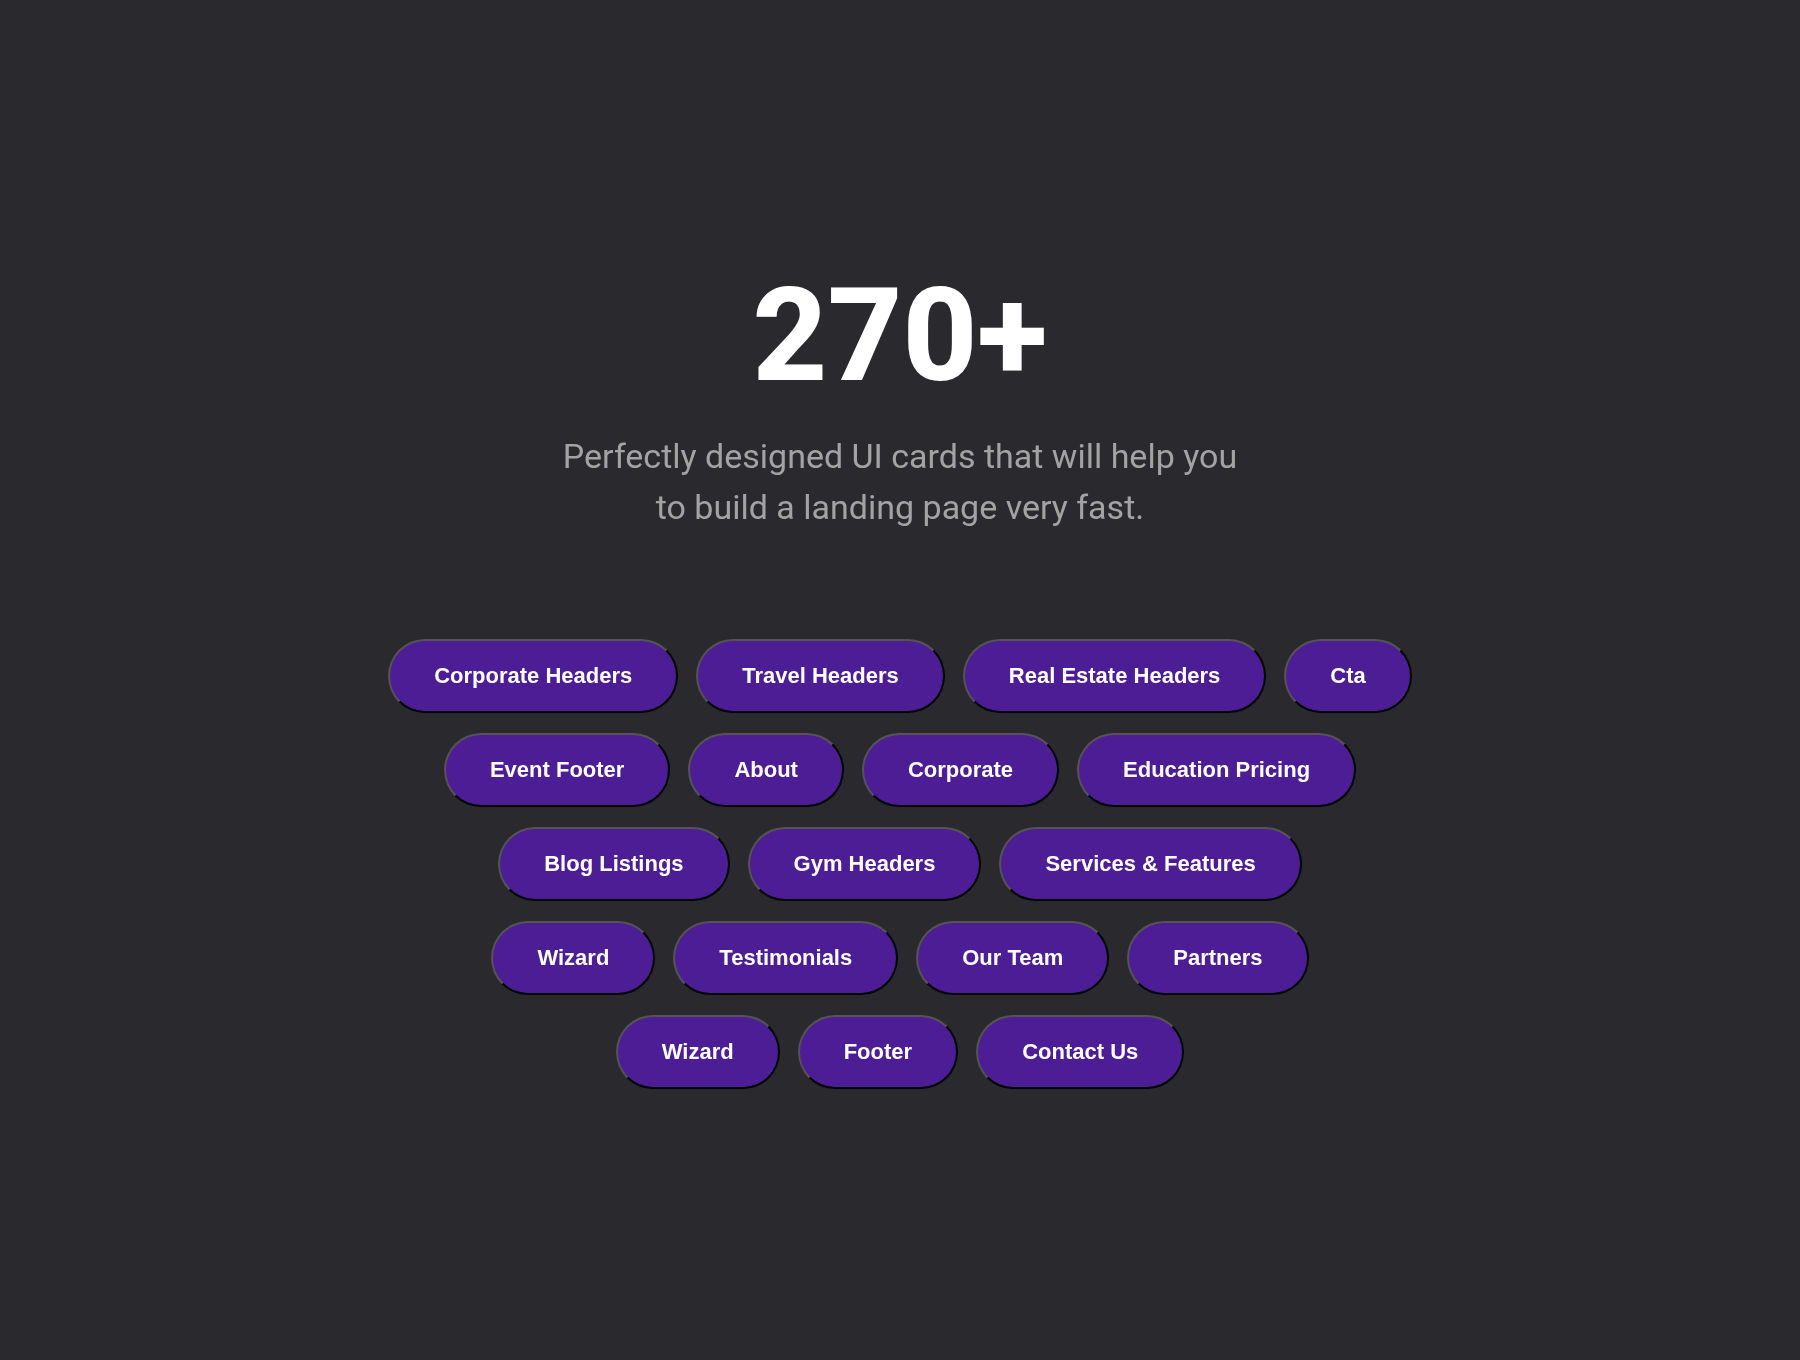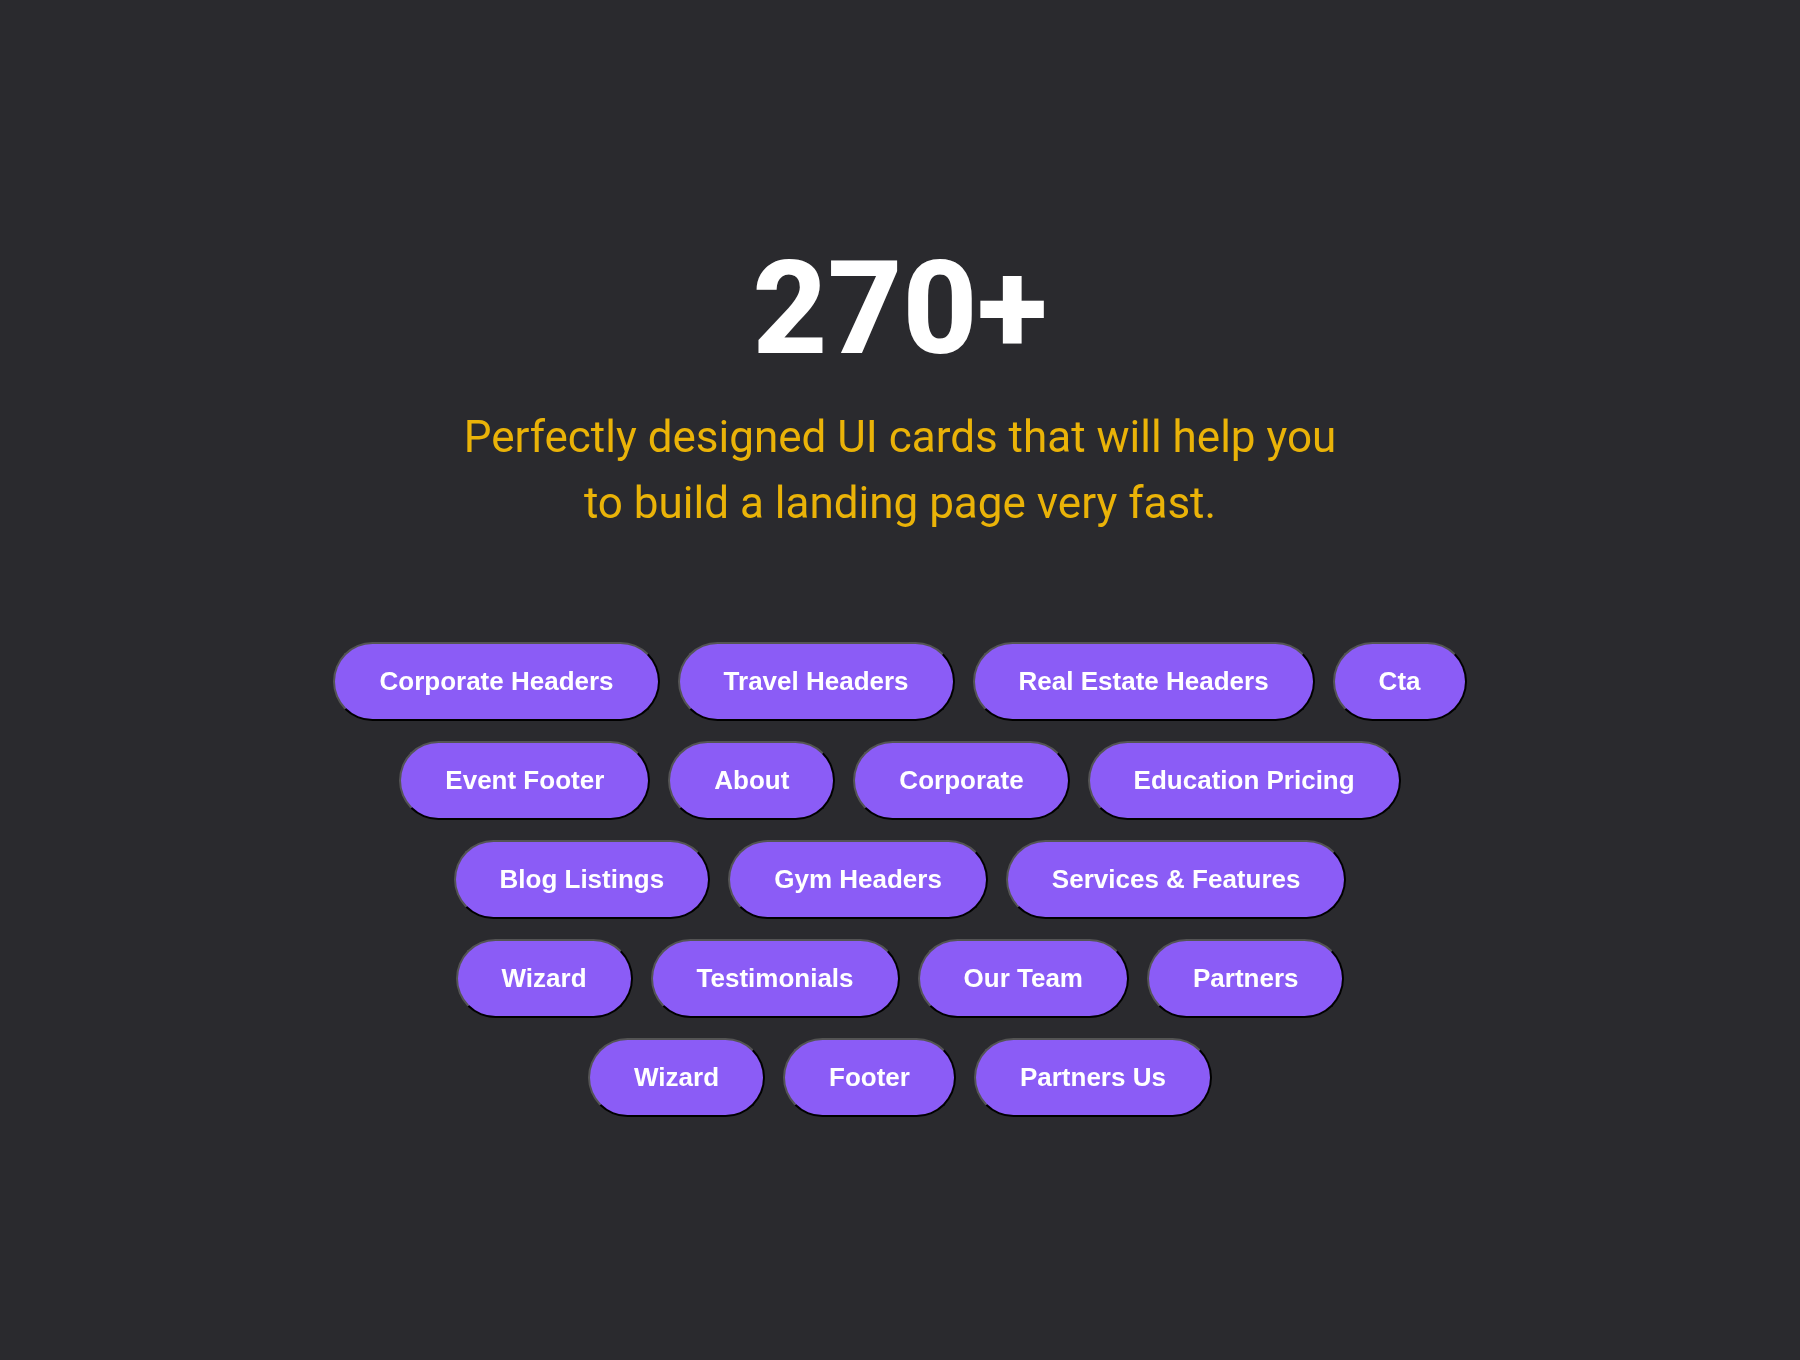--- a/index.html
+++ b/index.html
@@ -26,45 +26,45 @@
 
     .hero-number {
       font-size: 130px;
       font-weight: 800;
       color: #ffffff;
       line-height: 1;
       margin-bottom: 30px;
     }
 
     .hero-subtitle {
-      font-size: 44px;
-      color: #eab308;
+      font-size: 34px;
+      color: #a3a3a3;
       line-height: 1.5;
       margin-bottom: 106px;
       font-weight: 400;
     }
 
     .tags-wrapper {
       display: flex;
       flex-direction: column;
       align-items: center;
       gap: 20px;
     }
 
     .tags-row {
       display: flex;
       flex-wrap: wrap;
       justify-content: center;
       gap: 18px;
     }
 
     .tag {
-      background-color: #8b5cf6;
+      background-color: #4c1d95;
       color: #ffffff;
-      font-size: 26px;
+      font-size: 22px;
       font-weight: 700;
       padding: 22px 44px;
       border-radius: 50px;
       cursor: pointer;
       white-space: nowrap;
       transition: background-color 0.2s;
       display: inline-flex;
       align-items: center;
       justify-content: center;
     }
@@ -98,16 +98,16 @@
       </div>
       <div class="tags-row">
         <button class="tag">Wizard</button>
         <button class="tag">Testimonials</button>
         <button class="tag">Our Team</button>
         <button class="tag">Partners</button>
       </div>
       <div class="tags-row">
         <button class="tag">Wizard</button>
         <button class="tag">Footer</button>
-        <button class="tag">Partners Us</button>
+        <button class="tag">Contact Us</button>
       </div>
     </div>
 </div>
 
 </body></html>

